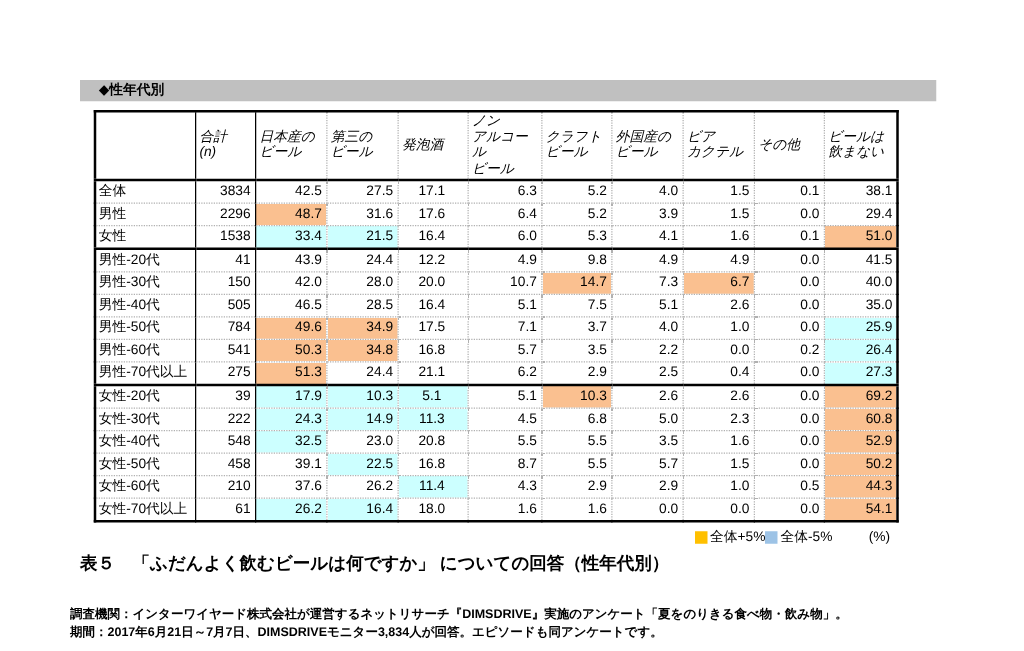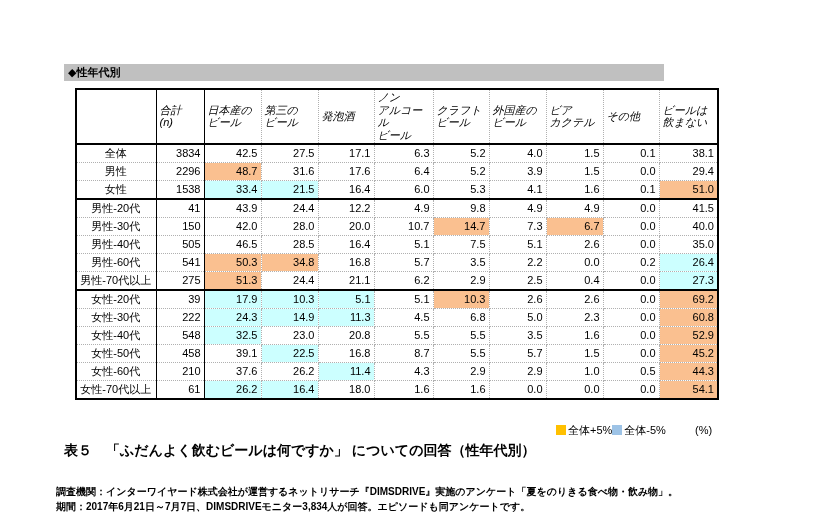--- a/index.html
+++ b/index.html
@@ -2,47 +2,47 @@
 <html style="--bar-bg: #C0C0C0; --hl-plus: #FAC090; --hl-minus: #CCFFFF; --legend-plus: #FFC000; --legend-minus: #9DC3E6;"><head>
 <meta charset="utf-8">
 <style>
   * { margin:0; padding:0; box-sizing:border-box; }
   html,body { background:#fff; }
   body { font-family:"Liberation Sans","DejaVu Sans",sans-serif; color:#000; }
   #page { position:relative; width:819px; height:521px; background:#fff; overflow:hidden; }
 
   
   #section-bar {
-    position:absolute; left:64px; top:64px; width:600px; height:17px;
+    position:absolute; left:64px; top:64px; width:685px; height:17px;
     background:var(--bar-bg,#C0C0C0);
-    font-size:11px; font-weight:bold; line-height:17px; padding-left:4px;
+    font-size:11px; font-weight:bold; line-height:17px; padding-left:15px;
   }
 
   
   #survey-table {
     position:absolute; left:75px; top:88px;
     border-collapse:collapse; table-layout:fixed;
     border:2px solid #000; background:#fff;
   }
   #survey-table th, #survey-table td { font-size:11px; overflow:hidden; }
   #survey-table thead th {
     height:50px; font-weight:normal; text-align:left; vertical-align:middle;
     padding:1px 1px 1px 3px; white-space:pre-line; line-height:1.15;
     border-bottom:2px solid #000;
     font-style:italic;
   }
   #survey-table tbody td { height:17px; line-height:17px; padding:0 3px 0 2px; border-bottom:1px dotted #b0b0b0; }
   #survey-table tbody tr:last-child td { border-bottom:none; }
   #survey-table tbody tr.group-end td { border-bottom:2px solid #000; }
   .num { text-align:right; }
-  .rowlabel { text-align:center; }
+  .rowlabel { text-align:left; }
   .col0 { width:80px; border-right:1px solid #000; }
   .col1 { width:48px; border-right:1px solid #000; }
   .col2,.col3,.col4,.col5,.col6,.col7,.col8,.col9 { border-right:1px dotted #b0b0b0; }
-  .col2 { width:57px; } .col3 { width:57px; } .col4 { width:56px; }
+  .col2 { width:57px; } .col3 { width:57px; } .col4 { width:56px;text-align:center; }
   .col5 { width:59px; } .col6 { width:56px;margin-left:12px; } .col7 { width:57px; }
   .col8 { width:57px;margin-left:32px; } .col9 { width:56px; } .col10 { width:59px; }
   .hl-plus  { background:var(--hl-plus,#FAC090); }
   .hl-minus { background:var(--hl-minus,#CCFFFF); }
 
   
   #legend { position:absolute; left:556px; top:424px; display:flex; font-size:11px; line-height:12px; }
   .legend-item { display:flex; align-items:center; gap:2px; }
   .swatch { display:inline-block; width:10px; height:10px; }
   #swatch-plus { background:var(--legend-plus,#FFC000); }
@@ -160,20 +160,33 @@
           <td class="num col3">28.5</td>
           <td class="num col4">16.4</td>
           <td class="num col5">5.1</td>
           <td class="num col6">7.5</td>
           <td class="num col7">5.1</td>
           <td class="num col8">2.6</td>
           <td class="num col9">0.0</td>
           <td class="num col10">35.0</td>
         </tr>
         <tr>
+          <td class="rowlabel col0">男性-50代</td>
+          <td class="num col1">784</td>
+          <td class="num col2 hl-plus">49.6</td>
+          <td class="num col3 hl-plus">34.9</td>
+          <td class="num col4">17.5</td>
+          <td class="num col5">7.1</td>
+          <td class="num col6">3.7</td>
+          <td class="num col7">4.0</td>
+          <td class="num col8">1.0</td>
+          <td class="num col9">0.0</td>
+          <td class="num col10 hl-minus">25.9</td>
+        </tr>
+        <tr>
           <td class="rowlabel col0">男性-60代</td>
           <td class="num col1">541</td>
           <td class="num col2 hl-plus">50.3</td>
           <td class="num col3 hl-plus">34.8</td>
           <td class="num col4">16.8</td>
           <td class="num col5">5.7</td>
           <td class="num col6">3.5</td>
           <td class="num col7">2.2</td>
           <td class="num col8">0.0</td>
           <td class="num col9">0.2</td>
@@ -235,21 +248,21 @@
           <td class="rowlabel col0">女性-50代</td>
           <td class="num col1">458</td>
           <td class="num col2">39.1</td>
           <td class="num col3 hl-minus">22.5</td>
           <td class="num col4">16.8</td>
           <td class="num col5">8.7</td>
           <td class="num col6">5.5</td>
           <td class="num col7">5.7</td>
           <td class="num col8">1.5</td>
           <td class="num col9">0.0</td>
-          <td class="num col10 hl-plus">45.2</td>
+          <td class="num col10 hl-plus">50.2</td>
         </tr>
         <tr>
           <td class="rowlabel col0">女性-60代</td>
           <td class="num col1">210</td>
           <td class="num col2">37.6</td>
           <td class="num col3">26.2</td>
           <td class="num col4 hl-minus">11.4</td>
           <td class="num col5">4.3</td>
           <td class="num col6">2.9</td>
           <td class="num col7">2.9</td>

